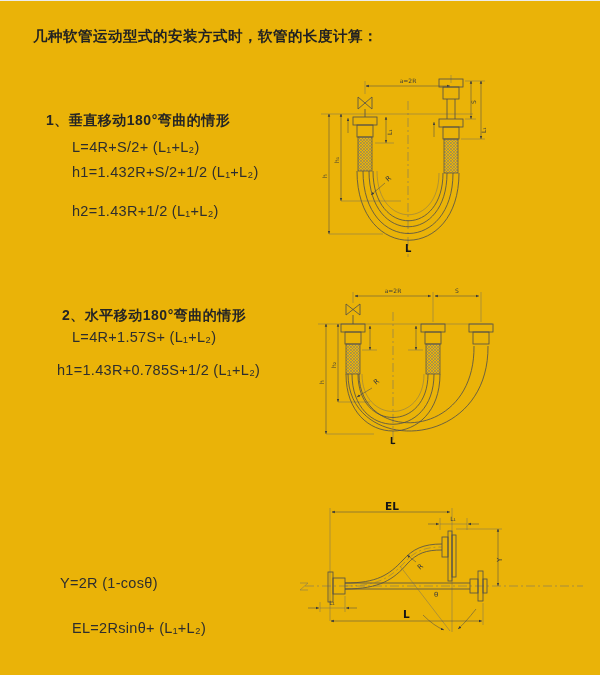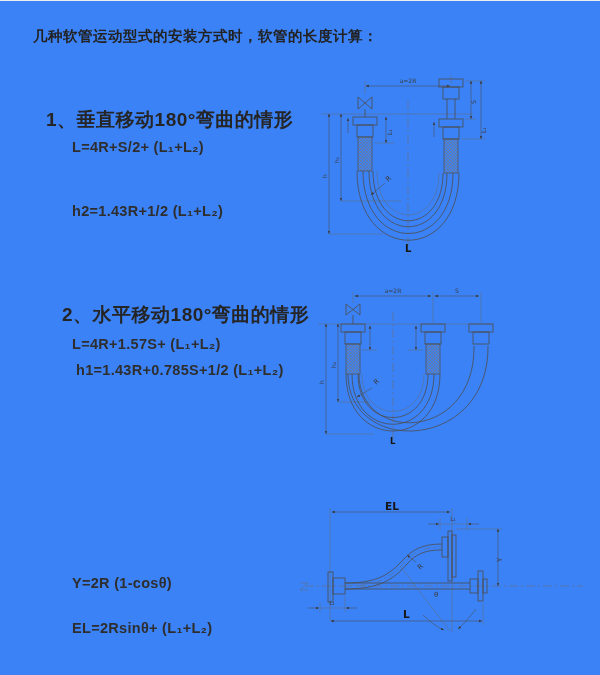--- a/index.html
+++ b/index.html
@@ -1,51 +1,52 @@
 <!DOCTYPE html>
 <html><head>
 <meta charset="utf-8">
 <style>
   html,body{margin:0;padding:0;background:#ffffff;}
   .page{
-    position:relative;width:600px;height:675px;background:#3b82f6;
+    position:relative;width:600px;height:675px;background:#eab308;
     font-family:"Liberation Sans","DejaVu Sans",sans-serif;color:#2a2a2a;
     overflow:hidden;border-top:1px solid #ececec;
   }
   .txt{position:absolute;white-space:nowrap;line-height:18px;}
   .title{font-size:14.5px;font-weight:700;letter-spacing:.5px;color:#222;}
-  .heading{font-size:19px;font-weight:700;letter-spacing:.5px;color:#252525;}
-  .formula{font-size:14.5px;font-weight:700;letter-spacing:.3px;color:#2e2e2e;}
+  .heading{font-size:14px;font-weight:700;letter-spacing:.5px;color:#252525;}
+  .formula{font-size:14.5px;font-weight:400;letter-spacing:.3px;color:#2e2e2e;}
   svg{position:absolute;overflow:visible;}
   svg text{font-family:"DejaVu Sans","Liberation Sans",sans-serif;fill:#3c3c3c;}
   .lbl{font-size:6px;}
   .lbl7{font-size:7px;}
   .big{font-size:10px;font-weight:bold;fill:#161616;}
   .stroke{stroke:#4d4d4d;fill:none;stroke-width:.8;}
   .thin{stroke:#6a6a6a;fill:none;stroke-width:.45;}
   .dim{stroke:#4d4d4d;fill:none;stroke-width:.55;}
   .cl{stroke:#707070;fill:none;stroke-width:.55;stroke-dasharray:9 3 2 3;}
   .braid{stroke:#4d4d4d;stroke-width:.7;}
 </style>
 </head>
 <body>
 
 <div class="page">
 
   <div class="txt title" style="left:33px;top:26px;">几种软管运动型式的安装方式时，软管的长度计算：</div>
 
   <div class="txt heading" style="left:46px;top:110px;">1、垂直移动180°弯曲的情形</div>
   <div class="txt formula" style="left:72px;top:137px;">L=4R+S/2+ (L₁+L₂)</div>
+  <div class="txt formula" style="left:72px;top:162px;">h1=1.432R+S/2+1/2 (L₁+L₂)</div>
   <div class="txt formula" style="left:72px;top:187px;margin-top:14px;">h2=1.43R+1/2 (L₁+L₂)</div>
 
   <div class="txt heading" style="left:62px;top:305px;">2、水平移动180°弯曲的情形</div>
-  <div class="txt formula" style="left:72px;top:334px;">L=4R+1.57S+ (L₁+L₂)</div>
-  <div class="txt formula" style="left:76px;top:360px;">h1=1.43R+0.785S+1/2 (L₁+L₂)</div>
-
-  <div class="txt formula" style="left:72px;top:573px;">Y=2R (1-cosθ)</div>
+  <div class="txt formula" style="left:72px;top:327px;">L=4R+1.57S+ (L₁+L₂)</div>
+  <div class="txt formula" style="left:57px;top:360px;">h1=1.43R+0.785S+1/2 (L₁+L₂)</div>
+
+  <div class="txt formula" style="left:60px;top:573px;">Y=2R (1-cosθ)</div>
   <div class="txt formula" style="left:72px;top:598px;margin-top:20px;">EL=2Rsinθ+ (L₁+L₂)</div>
 
   <svg style="left:313px;top:70px;" width="250" height="190" viewBox="0 0 250 190">
     <defs>
       <marker id="me1" viewBox="0 0 10 10" refX="9" refY="5" markerWidth="6.5" markerHeight="6.5" orient="auto">
           <path d="M0,1.6 L9,5 L0,8.4 z" fill="#3a3a3a"></path>
         </marker>
       <marker id="ms1" viewBox="0 0 10 10" refX="1" refY="5" markerWidth="6.5" markerHeight="6.5" orient="auto">
           <path d="M9,1.6 L0,5 L9,8.4 z" fill="#3a3a3a"></path>
         </marker>

